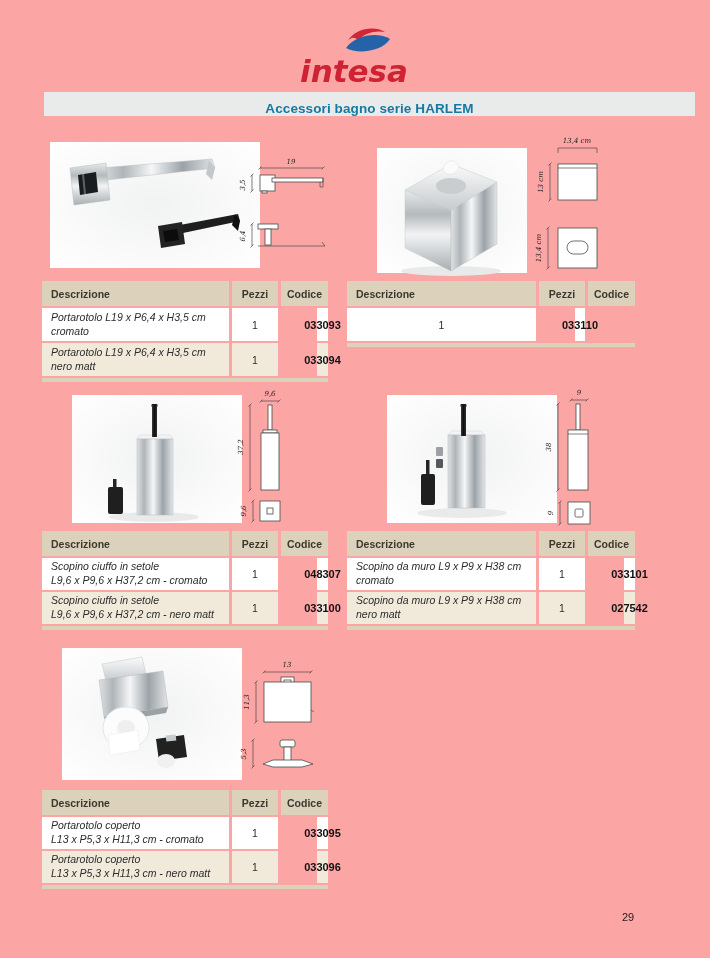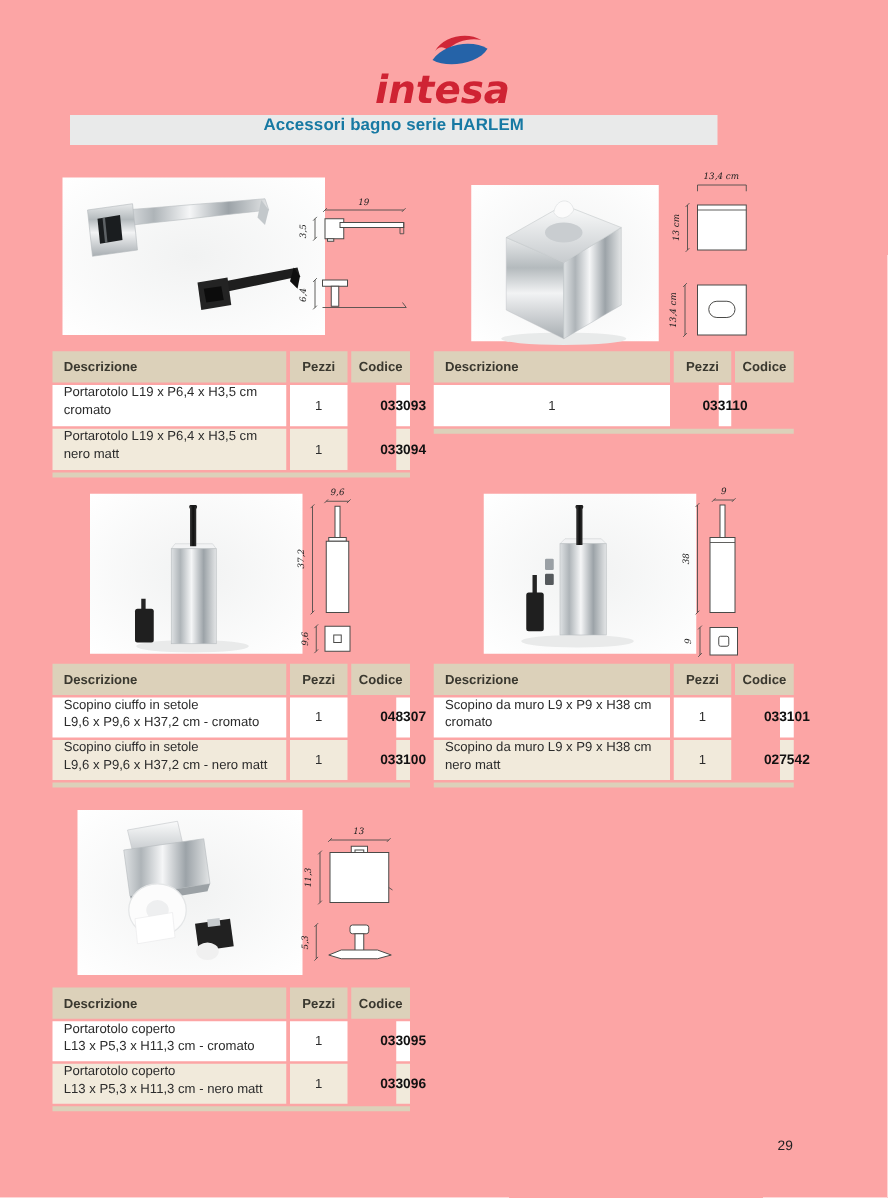--- a/index.html
+++ b/index.html
@@ -1,37 +1,37 @@
 <!DOCTYPE html>
 <html><head>
 <meta charset="utf-8">
 <style>
   html,body{margin:0;padding:0;background:#fff;}
   .page{position:relative;width:710px;height:958px;background:#fca5a5;overflow:hidden;
         font-family:"Liberation Sans","DejaVu Sans",sans-serif;color:#2c2c2c;}
   
   .logo{position:absolute;left:290px;top:24px;width:132px;height:64px;}
   
-  .banner{position:absolute;left:56px;top:92px;width:518px;height:24px;background:#e9eaea;
-          display:flex;align-items:flex-start;justify-content:center;}
+  .banner{position:absolute;left:44px;top:92px;width:651px;height:24px;background:#e9eaea;
+          display:flex;align-items:flex-end;justify-content:center;}
   .banner span{font-size:13.5px;font-weight:bold;color:#1779a3;letter-spacing:.1px;}
   
   .panel{position:absolute;}
   .figure{position:relative;width:100%;text-align:right;}
   .figure svg{display:block;}
   .ptable{display:grid;grid-template-columns:1fr 46px 47px;column-gap:3px;row-gap:2px;}
   .ptable.r2{grid-template-rows:25px 33px 33px 4px;}
   .ptable.r1{grid-template-rows:25px 33px 4px;}
   .ptable.r2s{grid-template-rows:25px 32px 32px 4px;}
   .th{background:#dcd1ba;display:flex;align-items:center;font-weight:bold;font-size:10.5px;color:#3a382f;}
   .th.c1{padding-left:9px;}
   .th.cc{justify-content:center;padding-left:0;}
   .td{display:flex;align-items:center;font-size:10.5px;background:#fff;}
   .td.shaded{background:#f1eadb;}
-  .td.c1{flex-direction:column;align-items:flex-start;justify-content:flex-start;padding-left:9px;line-height:1.3;}
+  .td.c1{flex-direction:column;align-items:flex-start;justify-content:center;padding-left:9px;line-height:1.3;font-style:italic;}
   .td.c1 span{white-space:nowrap;}
   .td.cc{justify-content:center;}
   .td.code{font-weight:bold;font-size:11px;color:#111;margin-left:36px;}
   .strip{grid-column:1 / -1;background:#dcd1ba;}
   
   .dl{stroke:#4a4a48;stroke-width:.7;fill:none;}
   .ds{stroke:#4a4a48;stroke-width:.8;fill:#fff;}
   .dt{font-family:"DejaVu Serif","Liberation Serif",serif;font-style:italic;font-size:7px;fill:#222;}
   .pagenum{position:absolute;left:622px;top:911px;font-size:11px;color:#222;}
 </style>

